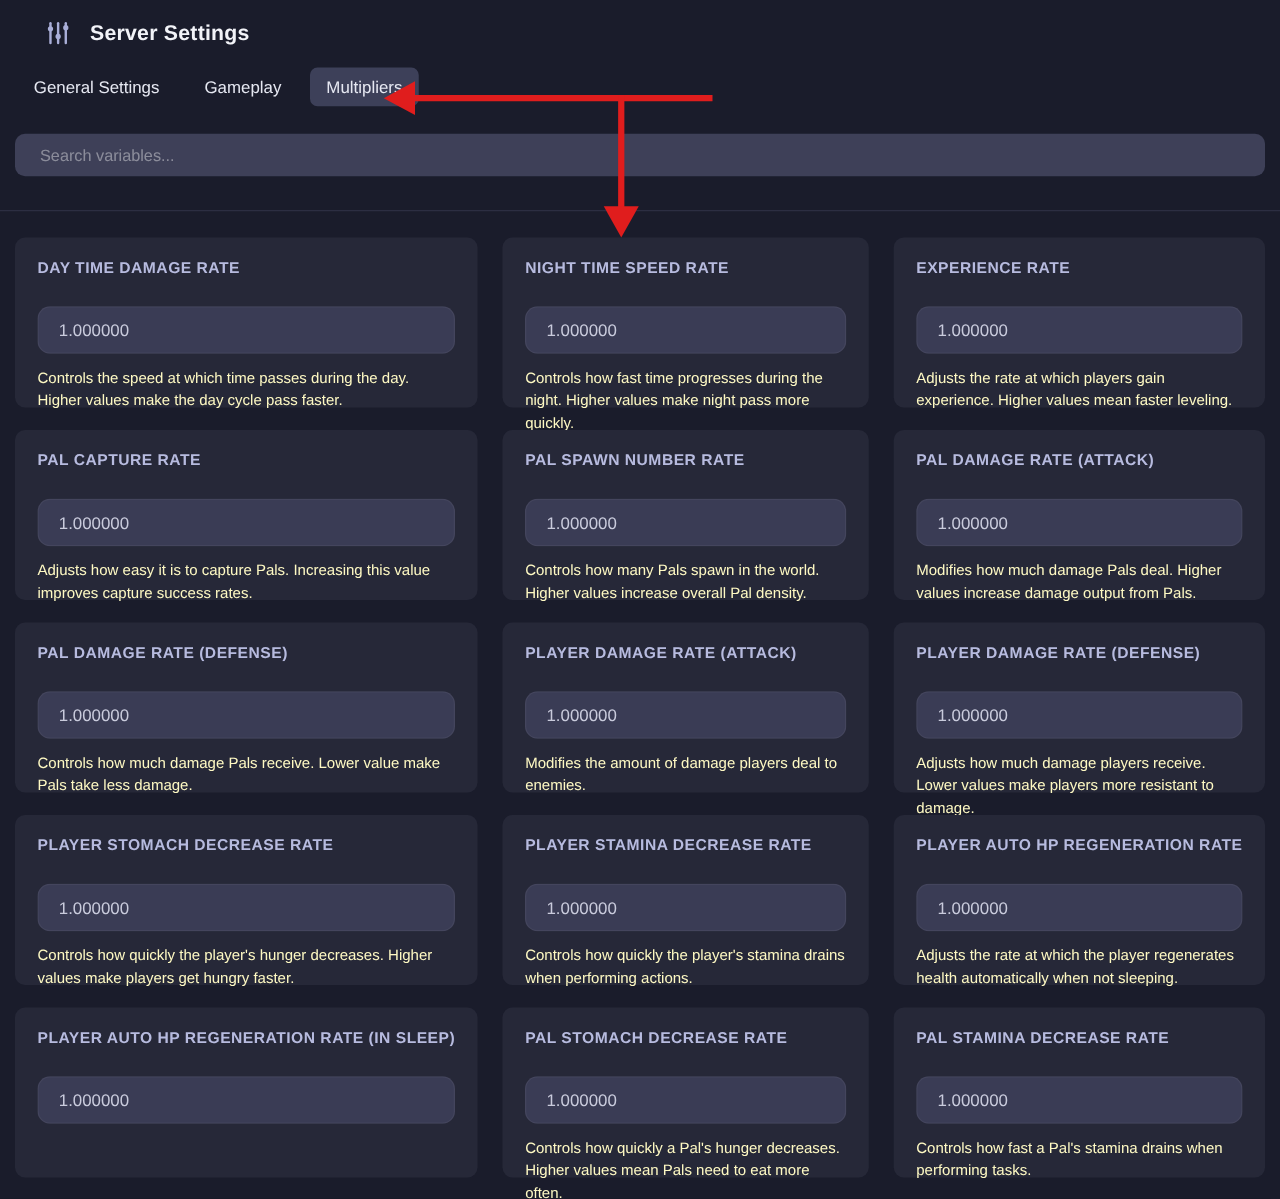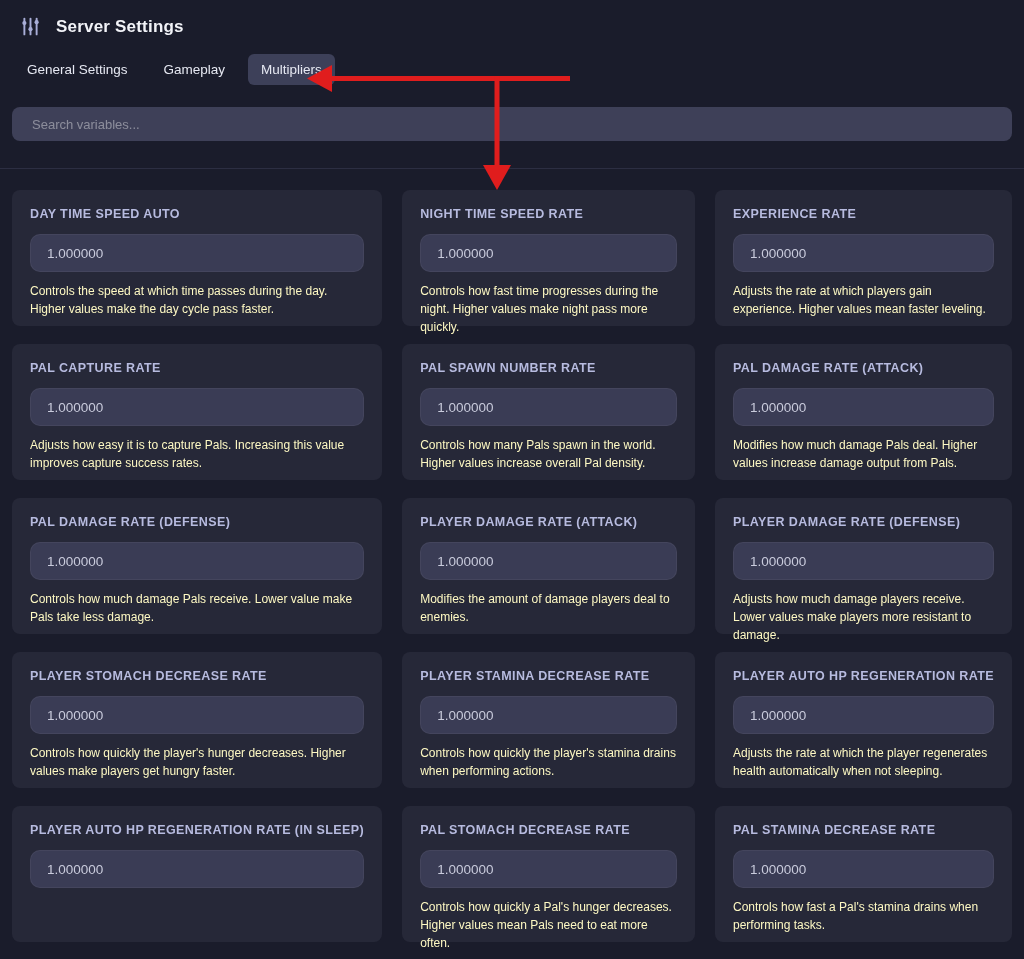--- a/index.html
+++ b/index.html
@@ -3,21 +3,21 @@
 <meta charset="utf-8">
 <style>
   * { margin:0; padding:0; box-sizing:border-box; }
   html,body { background:#14161f; }
   body {
     width:1024px; height:959px; position:relative; overflow:hidden;
     background:#1a1c2b;
     font-family:"Liberation Sans", sans-serif;
     color:#eef0f6;
   }
-  .header { display:flex; align-items:center; gap:15px; padding:16px 0 0 20px; }
+  .header { display:flex; align-items:center; gap:15px; padding:16px 0 0 36px; }
   .header svg { display:block; }
   .app-title { font-size:17px; font-weight:bold; color:#f2f3f8; letter-spacing:.2px; }
 
   .tabs { display:flex; align-items:center; gap:10px; margin:17px 0 0 14px; }
   .tab {
     padding:8px 13px; font-size:13.5px; color:#e6e8f2; border-radius:6px;
     background:transparent; border:none; cursor:pointer; white-space:nowrap;
     font-family:Liberation Sans, sans-serif;
   }
   .tab.active { background:#3d4059; }
@@ -37,21 +37,21 @@
     grid-template-columns:repeat(3, 1fr); gap:18px 20px;
   }
   .card {
     height:136px; background:#262838; border-radius:8px; padding:17px 18px 0;
   }
   .card-title {
     font-size:12.5px; font-weight:bold; letter-spacing:.4px;
     color:var(--accent-title, #b7bbdf); white-space:nowrap; overflow:hidden;
   }
   .card-input {
-    margin-top:13px; width:100%; height:38px; background:#3a3c55;
+    margin-top:24px; width:100%; height:38px; background:#3a3c55;
     border:1px solid rgba(255,255,255,.05); border-radius:10px;
     padding:0 16px; font-size:13.5px; color:#c9cbdc; outline:none;
     font-family:"Liberation Sans", sans-serif;
   }
   .card-desc { margin-top:10px; font-size:12px; line-height:1.5; color:#fef9c3; }
 
   .arrow-overlay {
     position:absolute; left:0; top:0; width:1024px; height:959px;
     pointer-events:none; z-index:5;
   }
@@ -80,21 +80,21 @@
 </nav>
 
 <div class="searchbar">
   <input type="text" placeholder="Search variables..." style="">
 </div>
 
 <div class="divider"></div>
 
 <main class="grid">
   <section class="card">
-    <h3 class="card-title">DAY TIME SPEED AUTO</h3>
+    <h3 class="card-title">DAY TIME DAMAGE RATE</h3>
     <input class="card-input" type="text" value="1.000000" style="">
     <p class="card-desc">Controls the speed at which time passes during the day. Higher values make the day cycle pass faster.</p>
   </section>
 
   <section class="card">
     <h3 class="card-title">NIGHT TIME SPEED RATE</h3>
     <input class="card-input" type="text" value="1.000000" style="">
     <p class="card-desc">Controls how fast time progresses during the night. Higher values make night pass more quickly.</p>
   </section>
 

